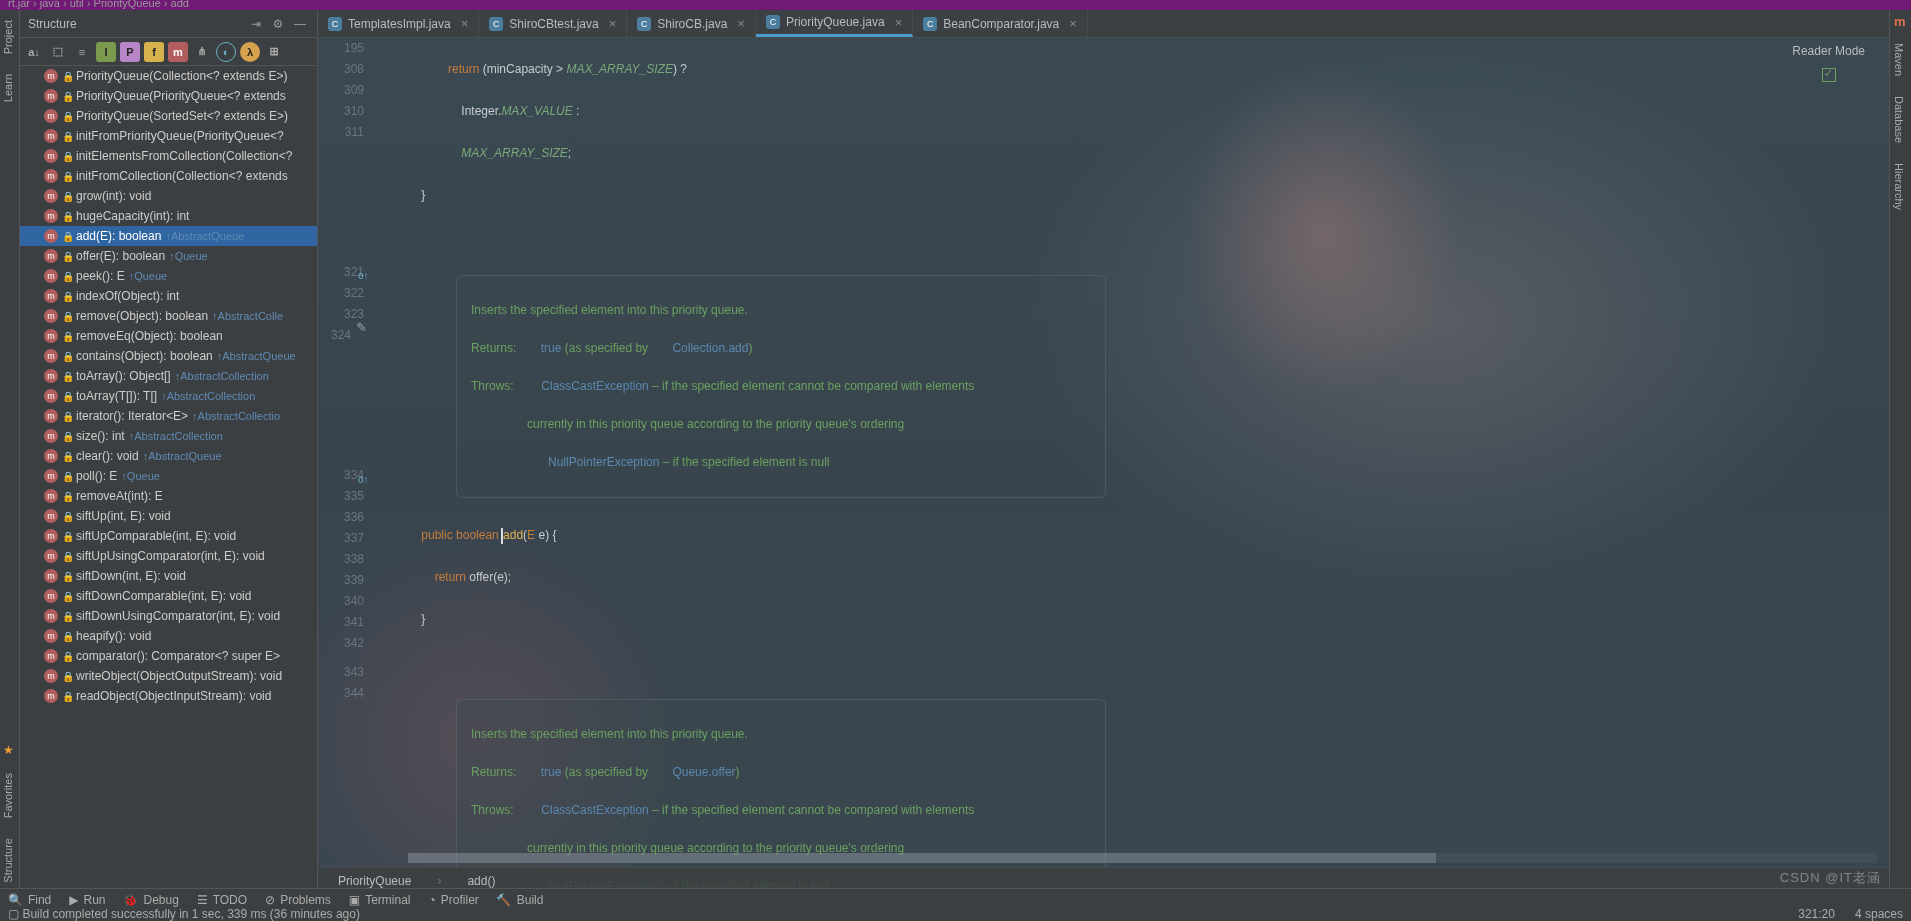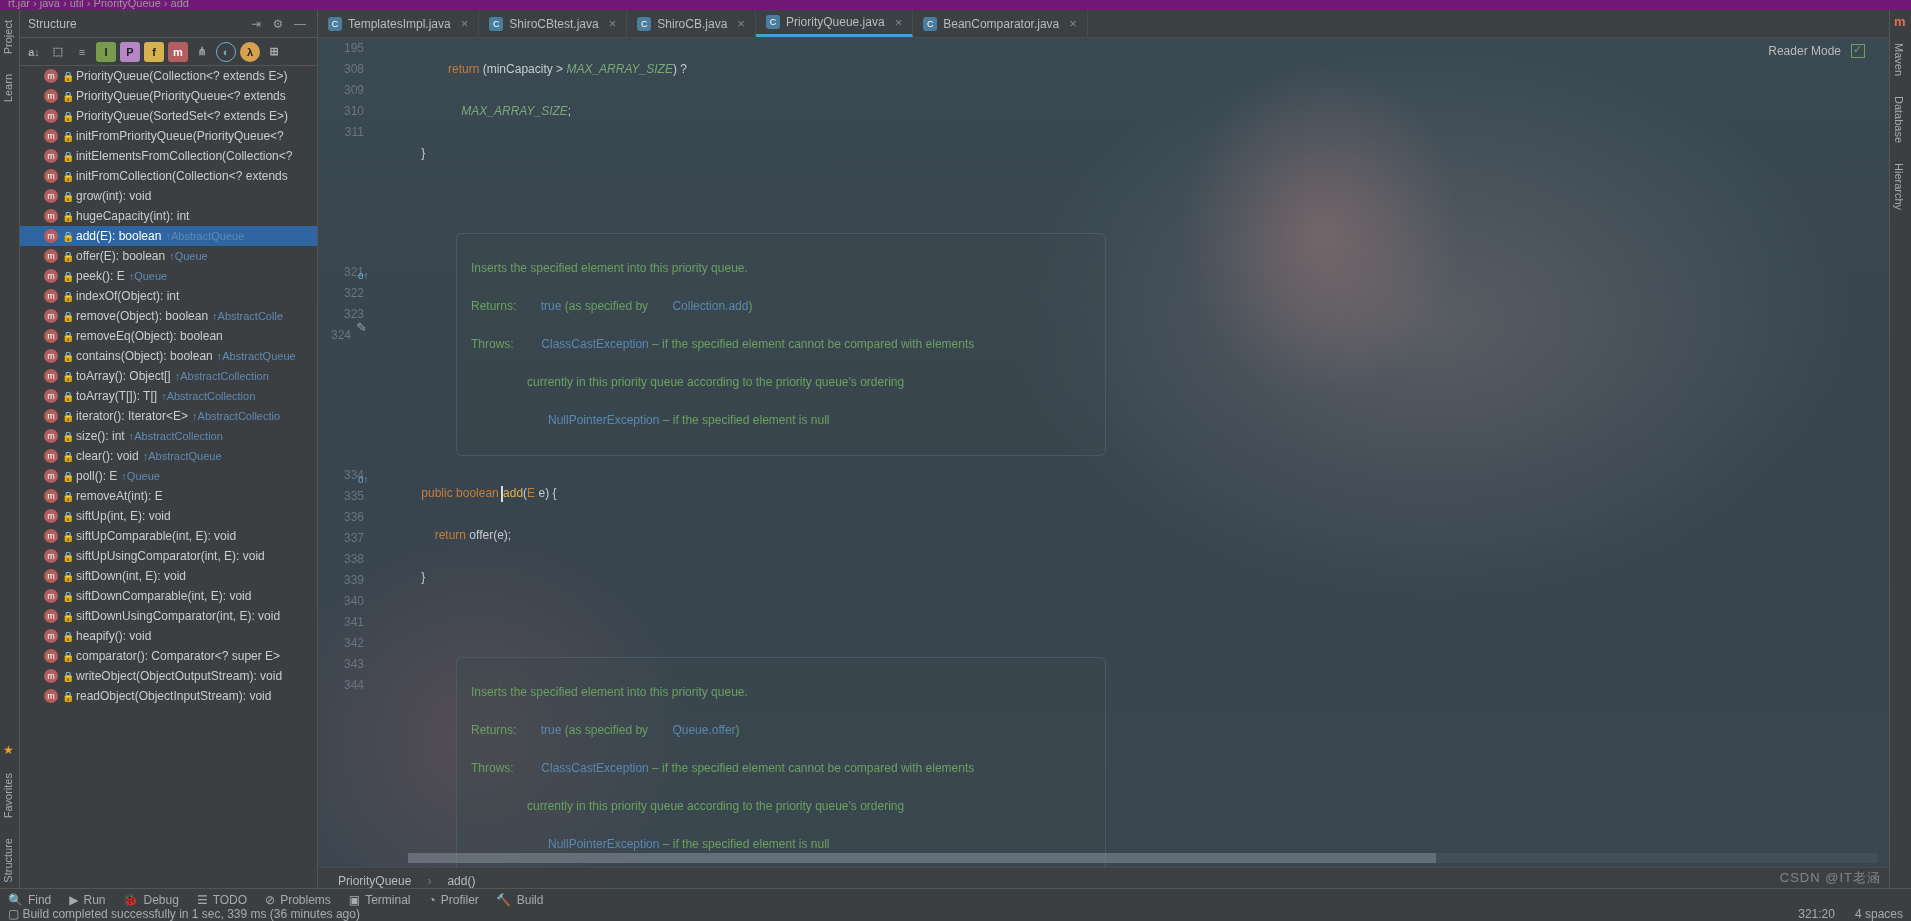--- a/index.html
+++ b/index.html
@@ -46,40 +46,40 @@
 .m-badge { width:14px; height:14px; border-radius:7px; background:#b25e5e; color:#fff; font-size:9px; line-height:14px; text-align:center; margin-right:4px; flex:0 0 auto; }
 .lock { width:10px; color:#d6a24e; margin-right:4px; font-size:10px; }
 .ovr { color:#5f8ab5; margin-left:4px; font-size:11px; }
 
 .tabs { position:absolute; left:318px; right:22px; top:10px; height:28px; background:rgba(60,63,65,0.85); display:flex; align-items:stretch; border-bottom:1px solid #4a4a4a; z-index:5; }
 .tab { display:flex; align-items:center; padding:0 10px; gap:6px; border-right:1px solid #4a4a4a; color:#bbb; cursor:pointer; }
 .tab.act { border-bottom:3px solid #4a9dd0; background:rgba(60,65,70,0.8); }
 .tab .cico { width:14px; height:14px; border-radius:3px; background:#4b7d9e; color:#fff; font-size:9px; line-height:14px; text-align:center; }
 .tab .x { color:#888; font-size:13px; margin-left:4px; }
 
-.reader { position:absolute; right:46px; top:44px; color:#bbb; z-index:6; display:flex; align-items:center; gap:10px; }
+.reader { position:absolute; right:46px; top:44px; color:#bbb; z-index:6; display:flex; align-items:center; gap:10px;flex-direction:column; }
 .reader .chk { width:14px; height:14px; border:1px solid #6ba05e; display:inline-block; position:relative; }
 .reader .chk::after { content:"✓"; color:#6ba05e; font-size:11px; position:absolute; left:1px; top:-2px; }
 
 .gutter { position:absolute; left:318px; top:38px; bottom:56px; width:54px; z-index:4; text-align:right; padding-right:8px; color:#6a7580; font-family:"JetBrains Mono",Consolas,monospace; font-size:12px; line-height:21px; }
 .gmark { position:absolute; left:318px; top:38px; bottom:56px; width:90px; z-index:4; }
 .gmark .mk { position:absolute; font-size:10px; }
 
 .code { position:absolute; left:408px; right:22px; top:38px; bottom:56px; z-index:3; font-family:"JetBrains Mono",Consolas,monospace; font-size:13px; line-height:21px; white-space:pre; color:#c8ccd0; }
 .code .ln { height:21px; }
 .kw { color:#c77d3b; } .ty { color:#c77d3b; }
 .mth { color:#e0b44c; }
 .doc { color:#6aa060; } .doclink { color:#5a88b0; font-family:inherit;padding-left:21px; }
 .itc { color:#7aa878; font-style:italic; }
 
 .doc-box { background: rgba(60, 72, 78, 0.4); border:1px solid rgba(90,110,120,0.5); border-radius:6px; padding:6px 14px; margin:6px 0 6px 48px; width:650px; line-height:19px; font-size:13px; }
 
 .cursor { display:inline-block; width:2px; height:16px; background:#ddd; vertical-align:middle; margin-left:-1px; }
 
-.bread2 { position:absolute; left:318px; right:22px; bottom:28px; height:26px; background:rgba(60,63,65,0.85); border-top:1px solid #4a4a4a; display:flex; align-items:center; padding-left:20px; color:#bbb; gap:16px; z-index:5; }
+.bread2 { position:absolute; left:318px; right:22px; bottom:28px; height:26px; background:rgba(60,63,65,0.85); border-top:1px solid #4a4a4a; display:flex; align-items:center; padding-left:20px; color:#bbb; gap:26px; z-index:5; }
 .bread2 .sep { color:#777; }
 
 .bottom { position:absolute; left:0; right:0; bottom:11px; height:22px; background:#3c3f41; border-top:1px solid #555; display:flex; align-items:center; padding:0 8px; gap:18px; z-index:6; color:#aaa; }
 .bottom .bt { display:flex; align-items:center; gap:5px; cursor:pointer; }
 .bottom .grow { flex:1; }
 
 .status { position:absolute; left:0; right:0; bottom:0; height:14px; background:#3c3f41; font-size:11px; color:#aaa; display:flex; align-items:center; padding:0 8px; z-index:6; }
 .status .grow { flex:1; }
 
 .watermark { position:absolute; right:30px; bottom:34px; color:rgba(255,255,255,0.35); font-size:13px; letter-spacing:1px; z-index:7; pointer-events:none;margin-left:20px; }
@@ -356,32 +356,33 @@
     <div style="height:119px;"></div>
     <div style="height:21px;">334</div>
     <div style="height:21px;">335</div>
     <div style="height:21px;">336</div>
     <div style="height:21px;">337</div>
     <div style="height:21px;">338</div>
     <div style="height:21px;">339</div>
     <div style="height:21px;">340</div>
     <div style="height:21px;">341</div>
     <div style="height:21px;">342</div>
-    <div style="height:21px;">343</div>
+    <div style="height:21px;margin-top:8px;">343</div>
     <div style="height:21px;">344</div>
     <div style="height:21px;"></div>
   </div>
 <div class="gmark">
   <span class="mk" style="top:232px; left:40px; color:#6fafc9;">o↑</span>
   <span class="mk" style="top:436px; left:40px; color:#6fafc9;">o↑</span>
 </div>
 <div class="edit-pencil">✎</div>
 
 <div class="code">
 <div class="ln">            <span class="kw">return </span><span>(minCapacity &gt; </span><span class="itc">MAX_ARRAY_SIZE</span><span>) ?</span></div>
+<div class="ln">                <span>Integer.</span><span class="itc">MAX_VALUE</span><span> :</span></div>
 <div class="ln">                <span class="itc">MAX_ARRAY_SIZE</span><span>;</span></div>
 <div class="ln">    <span>}</span></div>
 <div class="ln"></div>
 <div class="doc-box">
 <div class="doc">Inserts the specified element into this priority queue.</div>
 <div><span class="doc">Returns: </span><span class="doclink">true</span><span class="doc"> (as specified by </span><span class="doclink">Collection.add</span><span class="doc">)</span></div>
 <div><span class="doc">Throws:  </span><span class="doclink">ClassCastException</span><span class="doc"> – if the specified element cannot be compared with elements</span></div>
 <div class="doc" style="padding-left:56px;">currently in this priority queue according to the priority queue's ordering</div>
 <div style="padding-left:56px;"><span class="doclink">NullPointerException</span><span class="doc"> – if the specified element is null</span></div>
 </div>

